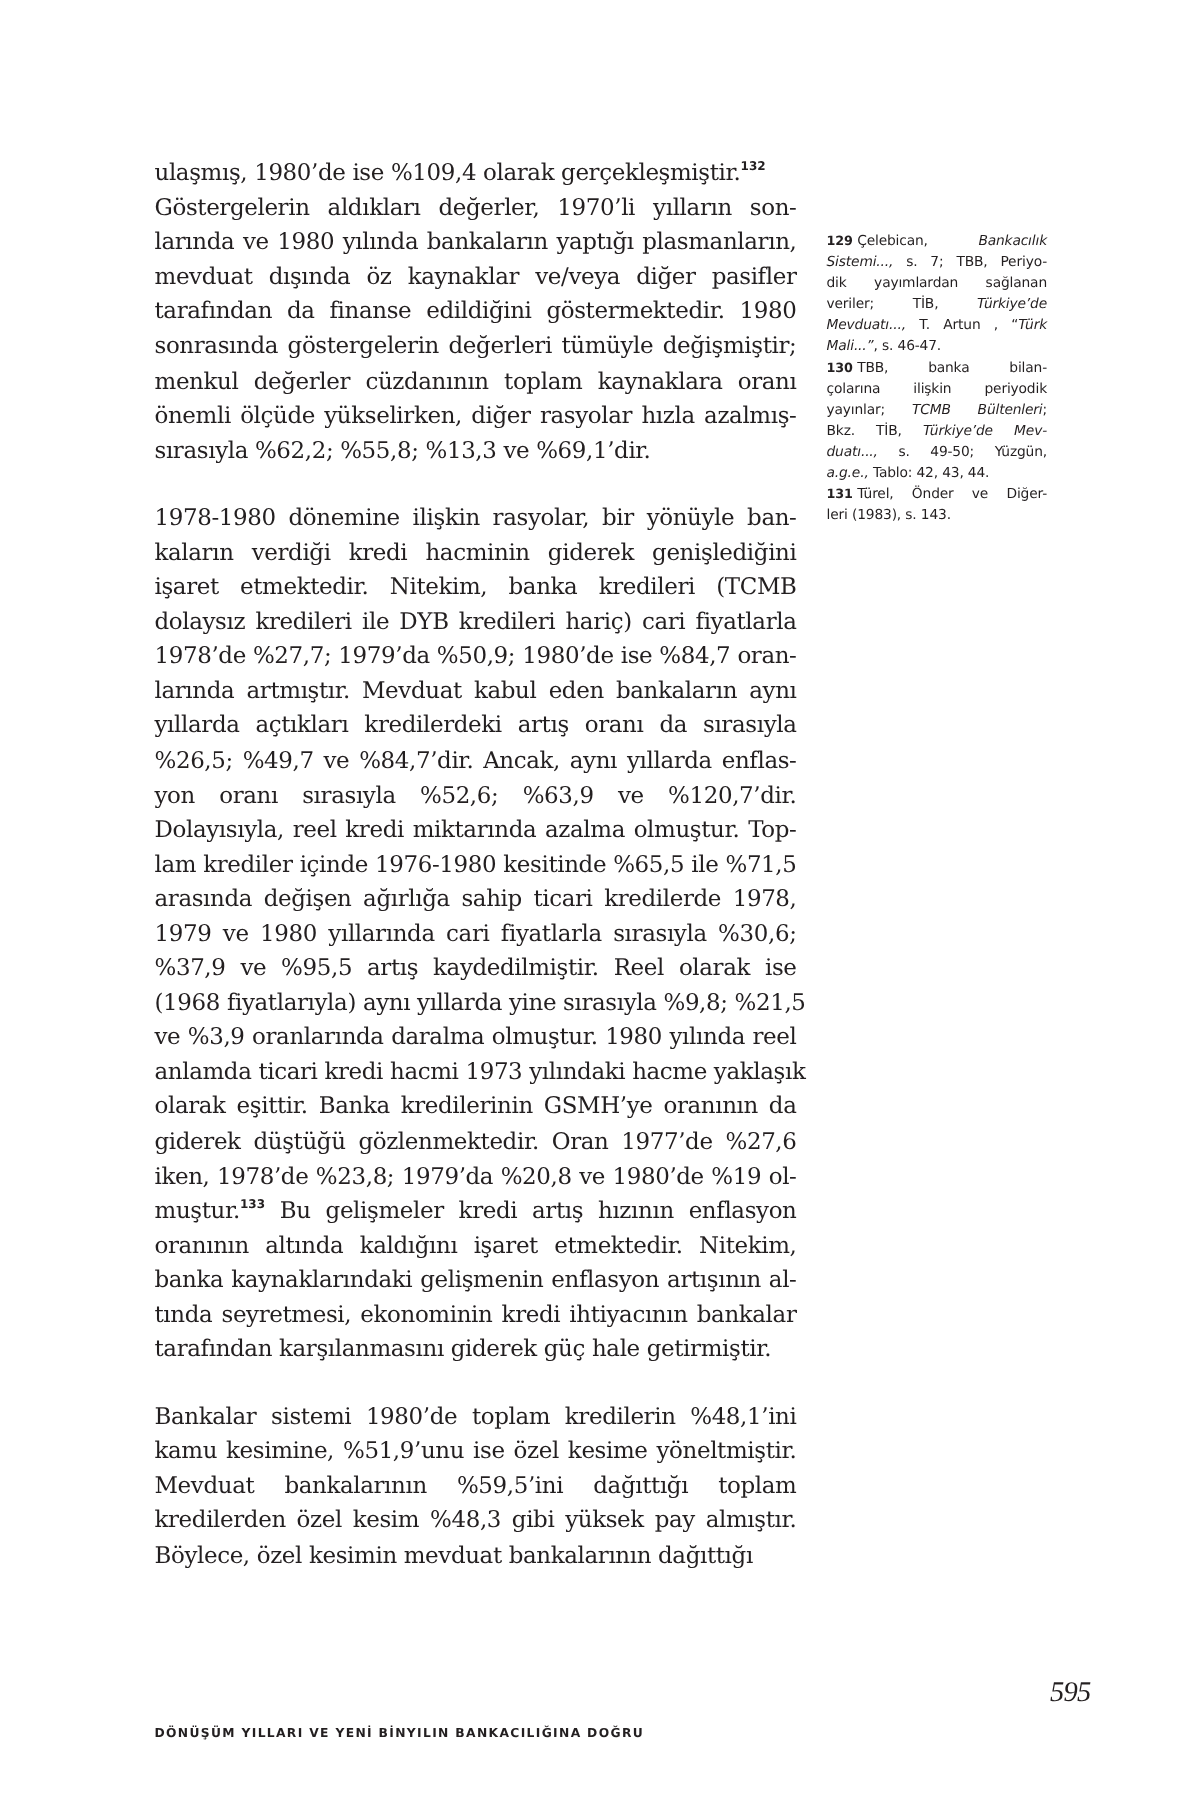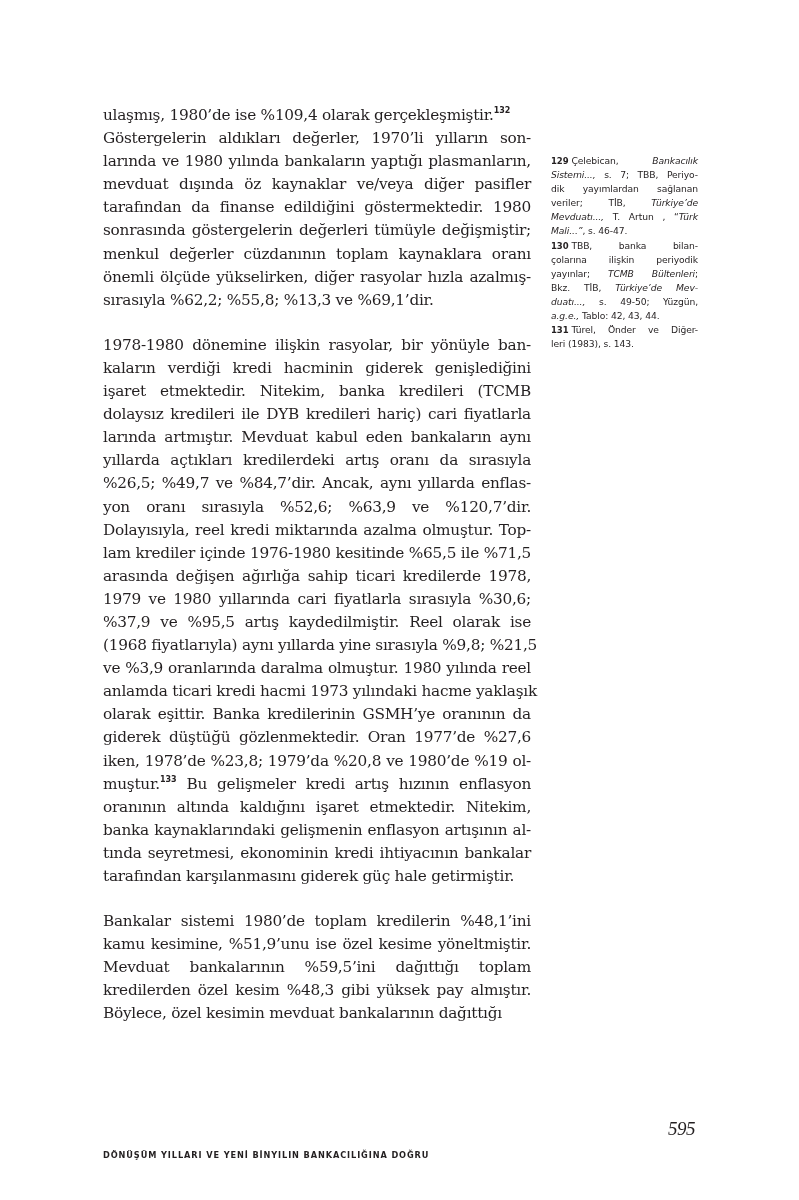--- a/index.html
+++ b/index.html
@@ -83,21 +83,21 @@
     top: 1124px;
     font-family: "DejaVu Sans", sans-serif;
     font-weight: bold;
     font-size: 8.2px;
     letter-spacing: 0.9px;
     color: #231f20;
     margin-top: 26px;
   }
   .page-number {
     position: absolute;
-    left: 668px;
+    left: 700px;
     top: 1118px;
     font-family: "Liberation Serif", serif;
     font-style: italic;
     font-size: 19px;
     color: #231f20;
     letter-spacing: -0.5px;
   }
 </style>
 </head>
 <body>
@@ -112,20 +112,21 @@
       <span class="line">sonrasında göstergelerin değerleri tümüyle değişmiştir;</span>
       <span class="line">menkul değerler cüzdanının toplam kaynaklara oranı</span>
       <span class="line">önemli ölçüde yükselirken, diğer rasyolar hızla azalmış-</span>
       <span class="line last">sırasıyla %62,2; %55,8; %13,3 ve %69,1’dir.</span>
     </p>
   <p id="para-2">
       <span class="line">1978-1980 dönemine ilişkin rasyolar, bir yönüyle ban-</span>
       <span class="line">kaların verdiği kredi hacminin giderek genişlediğini</span>
       <span class="line">işaret etmektedir. Nitekim, banka kredileri (TCMB</span>
       <span class="line">dolaysız kredileri ile DYB kredileri hariç) cari fiyatlarla</span>
+      <span class="line">1978’de %27,7; 1979’da %50,9; 1980’de ise %84,7 oran-</span>
       <span class="line">larında artmıştır. Mevduat kabul eden bankaların aynı</span>
       <span class="line">yıllarda açtıkları kredilerdeki artış oranı da sırasıyla</span>
       <span class="line">%26,5; %49,7 ve %84,7’dir. Ancak, aynı yıllarda enflas-</span>
       <span class="line">yon oranı sırasıyla %52,6; %63,9 ve %120,7’dir.</span>
       <span class="line">Dolayısıyla, reel kredi miktarında azalma olmuştur. Top-</span>
       <span class="line">lam krediler içinde 1976-1980 kesitinde %65,5 ile %71,5</span>
       <span class="line">arasında değişen ağırlığa sahip ticari kredilerde 1978,</span>
       <span class="line">1979 ve 1980 yıllarında cari fiyatlarla sırasıyla %30,6;</span>
       <span class="line">%37,9 ve %95,5 artış kaydedilmiştir. Reel olarak ise</span>
       <span class="line">(1968 fiyatlarıyla) aynı yıllarda yine sırasıyla %9,8; %21,5</span>

